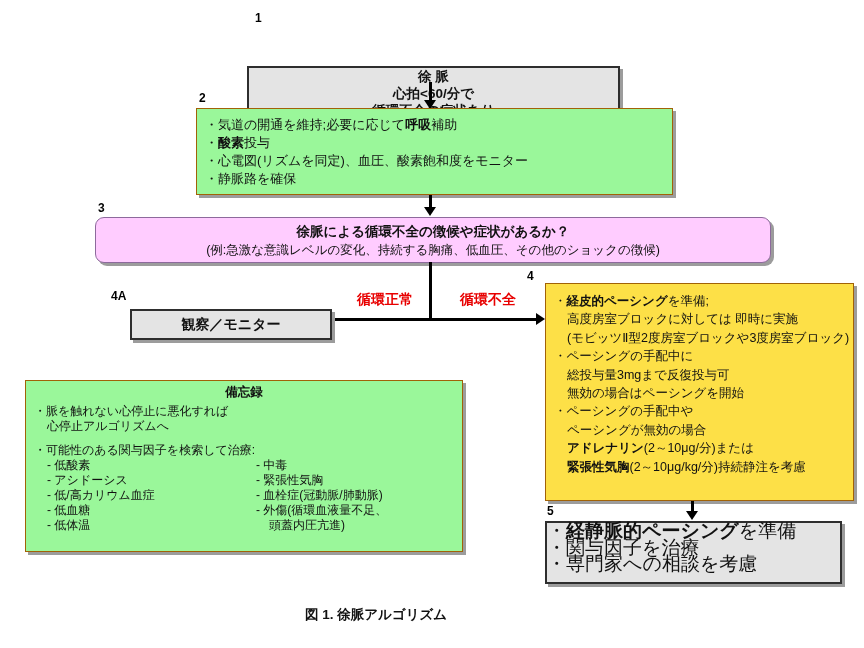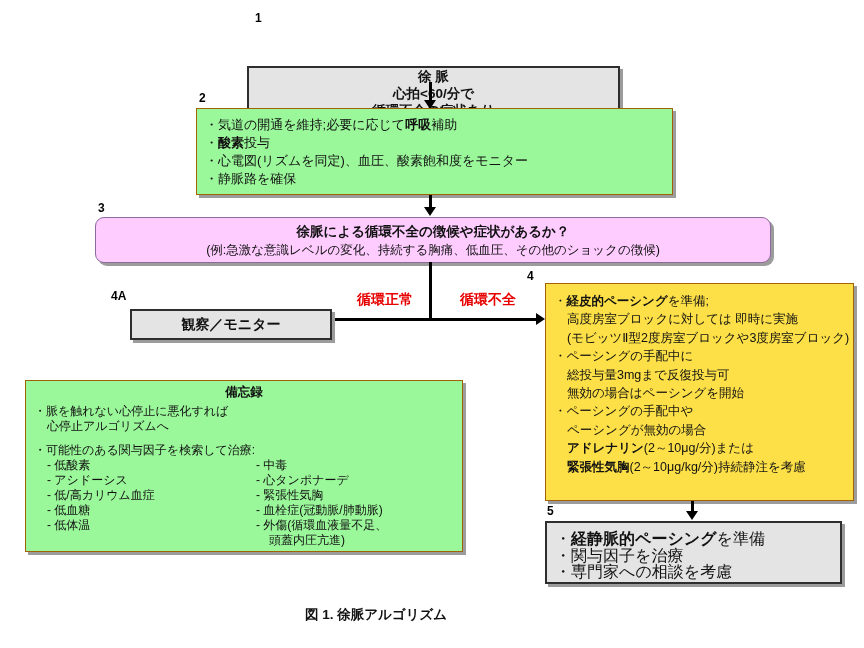--- a/index.html
+++ b/index.html
@@ -18,21 +18,21 @@
   .gap{margin-top:9px;}
   
   .box1{display:flex;flex-direction:column;justify-content:center;text-align:center;
         font-size:13.5px;line-height:17px;margin-top:39px;}
   .box2{padding:7px 8px;font-size:13px;line-height:18px;}
   .box3{text-align:center;padding-top:4px;}
   .box3 .q{font-size:13.5px;line-height:19px;}
   .box3 .ex{font-size:12.5px;line-height:18px;}
   .box4a{display:flex;align-items:center;justify-content:center;font-size:14px;font-weight:bold;}
   .box4{padding:8px 6px 8px 8px;font-size:12.5px;line-height:18.4px;}
-  .box5{padding:8px;font-size:16px;line-height:16.5px;}
+  .box5{font-size:19px;line-height:16.5px;}
   .memo{padding:4px 8px 6px 8px;font-size:12px;line-height:15px;}
   .memo-title{text-align:center;font-weight:bold;font-size:12.5px;margin-bottom:4px;}
   .memo-cols{display:flex;}
   .memo-col-left{flex:0 0 222px;}
   .memo-col-right{flex:1;}
   .branch-label{position:absolute;width:76px;text-align:right;
                 font-size:14px;font-weight:bold;color:#E80000;}
   .caption{position:absolute;font-size:13.5px;font-weight:bold;}
   
   .vline{position:absolute;width:3px;background:#000;}
@@ -124,21 +124,20 @@
     <div class="memo-cols">
       <div class="memo-col-left">
           <div class="ln ind"><span>- 低酸素</span></div>
           <div class="ln ind"><span>- アシドーシス</span></div>
           <div class="ln ind"><span>- 低/高カリウム血症</span></div>
           <div class="ln ind"><span>- 低血糖</span></div>
           <div class="ln ind"><span>- 低体温</span></div>
         </div>
       <div class="memo-col-right">
           <div class="ln"><span>- 中毒</span></div>
-          <div class="ln"><span>- 心タンポナーデ</span></div>
           <div class="ln"><span>- 緊張性気胸</span></div>
           <div class="ln"><span>- 血栓症(冠動脈/肺動脈)</span></div>
           <div class="ln"><span>- 外傷(循環血液量不足、</span></div>
           <div class="ln ind"><span>頭蓋内圧亢進)</span></div>
         </div>
     </div>
   </div>
 
   <div class="caption" style="left:305px;top:606px;">図 1. 徐脈アルゴリズム</div>
 

